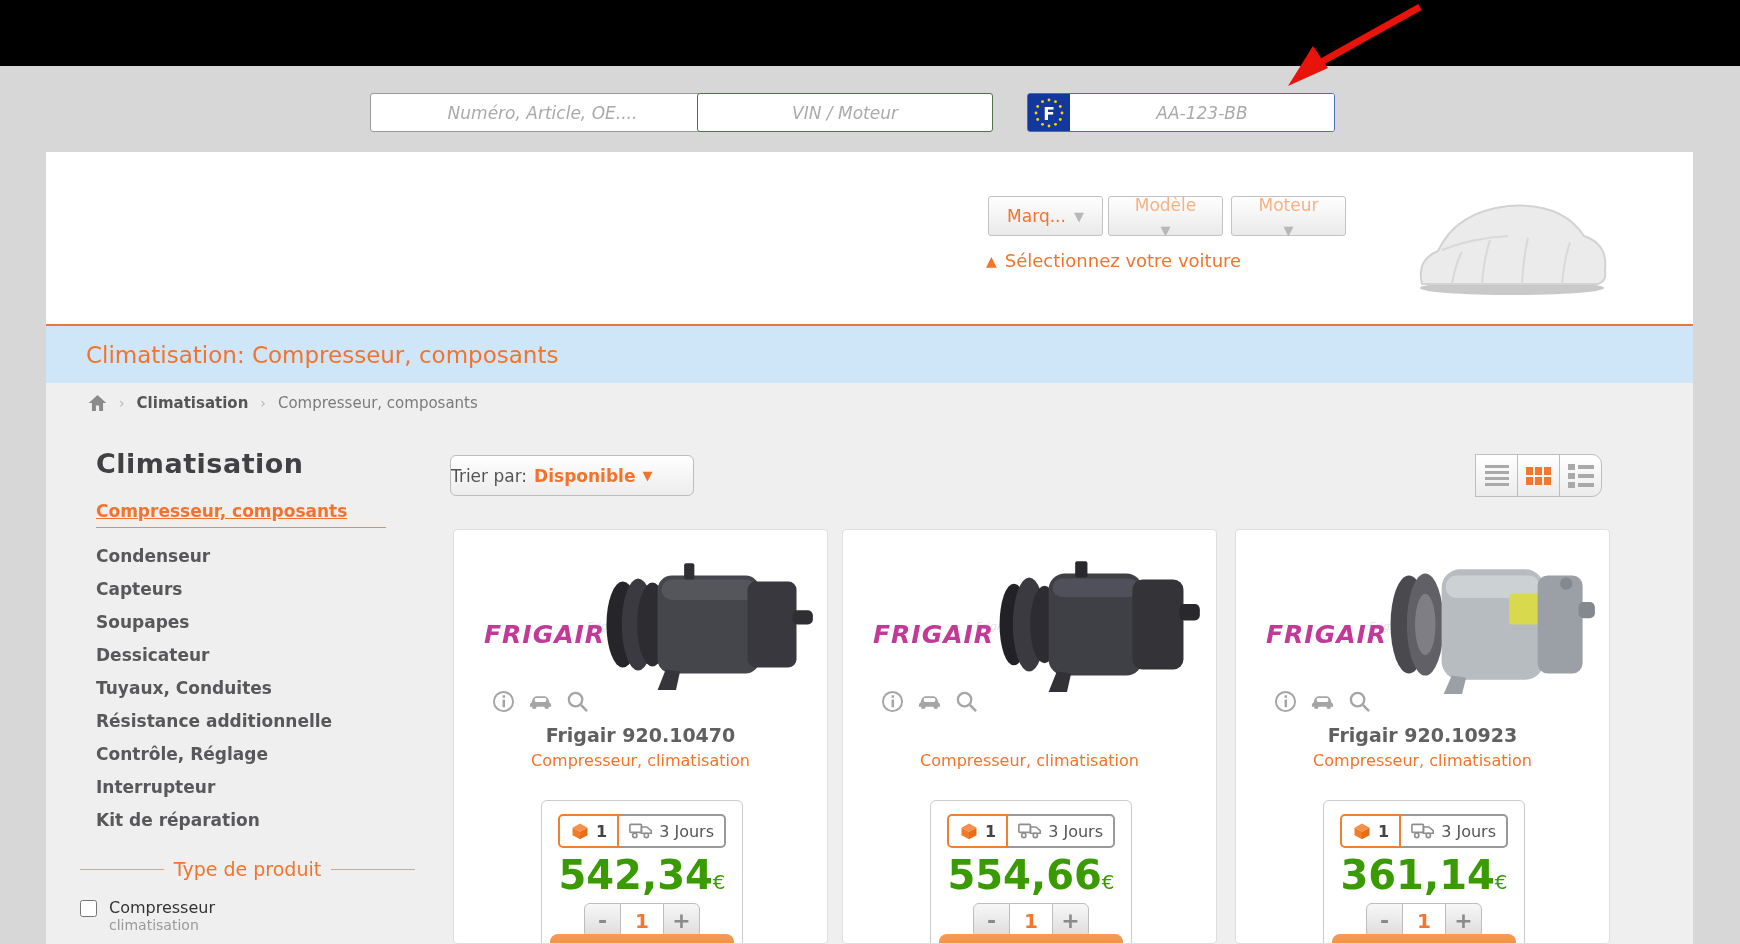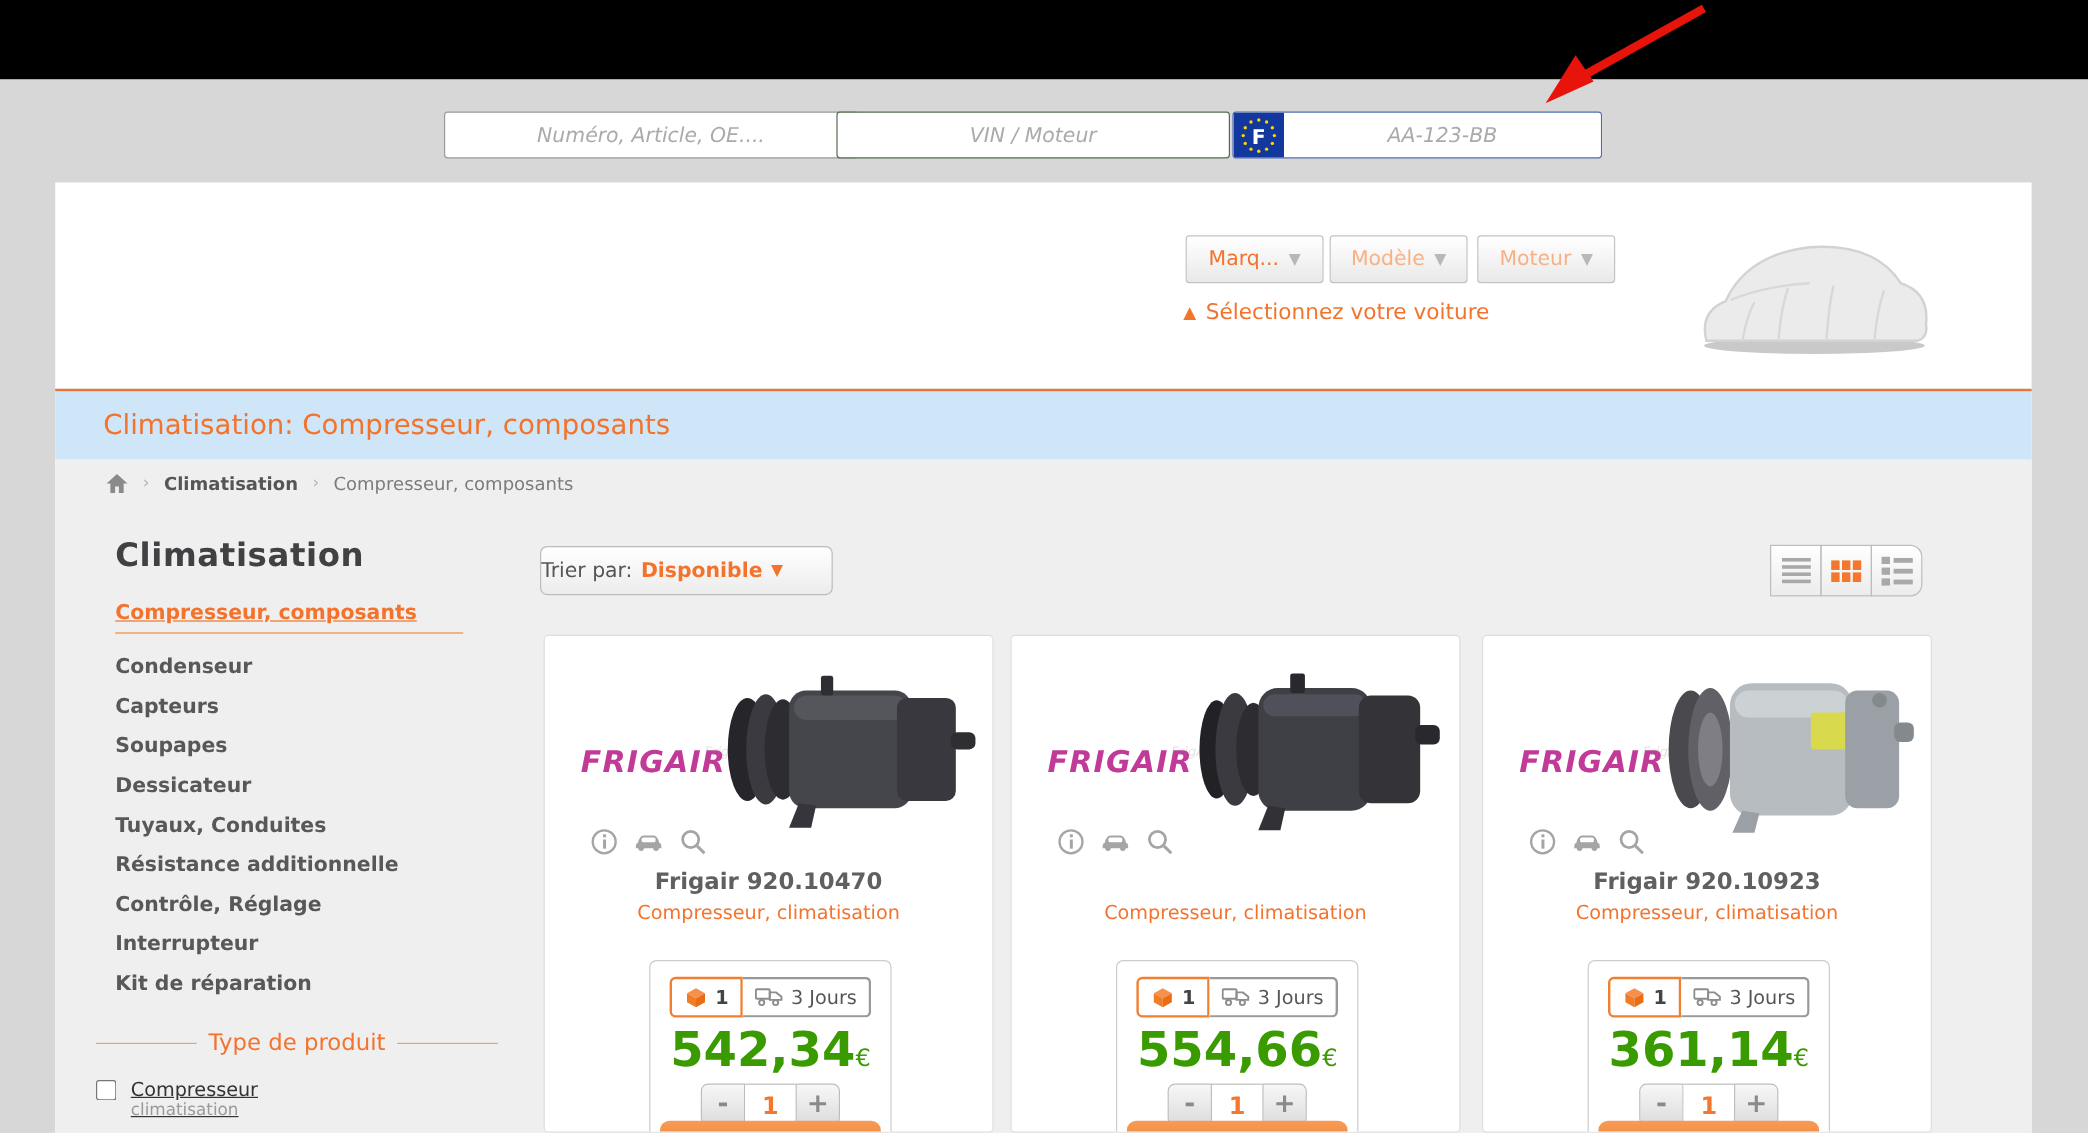--- a/index.html
+++ b/index.html
@@ -15,21 +15,21 @@
 
   
   .search-input {
     position:absolute; top:93px; height:39px; background:#fff;
     border:1px solid #9a9a9a; border-radius:3px;
     text-align:center; font-style:italic; font-size:17px; color:#9a9a9a;
     font-family:"DejaVu Sans","Liberation Sans",sans-serif; outline:none;
   }
   .search-input::placeholder { color:#aaa; font-style:italic; }
   #search-article { left:370px; width:345px; }
-  #search-vin { left:697px; width:328px; border-color:#55704e; }
+  #search-vin { left:697px; width:296px; border-color:#55704e; }
   .plate-wrap {
     position:absolute; left:1027px; top:93px; width:308px; height:39px;
     border:1px solid #4c6cb3; border-radius:3px; background:#fff; display:flex; overflow:hidden;
   }
   .plate-band { width:42px; height:100%; background:#12389e; flex:0 0 auto; }
   .plate-input {
     flex:1; border:none; outline:none; text-align:center;
     font-style:italic; font-size:17px; color:#9a9a9a; background:#fff;
     font-family:"DejaVu Sans","Liberation Sans",sans-serif;
   }
@@ -44,21 +44,21 @@
   .veh-btn {
     position:absolute; top:196px; height:40px; width:115px;
     border:1px solid #c3c3c3; border-radius:3px;
     background:linear-gradient(180deg,#ffffff 0%,#e9e9e9 100%);
     display:flex; align-items:center; justify-content:center; gap:8px;
     font-size:17px; font-weight:normal; cursor:pointer;
   }
   .veh-btn .caret { color:#b8b8b8; font-size:13px; }
   #btn-marque { left:988px; color:#f4732c; }
   #btn-modele { left:1108px; color:#f6b causale;}
-  #btn-modele, #btn-moteur { color:#f7b184; }
+  #btn-modele, #btn-moteur { color:#f7b184;flex-direction:column; }
   #btn-modele { left:1108px; }
   #btn-moteur { left:1231px; }
   .veh-hint { position:absolute; left:986px; top:250px; font-size:18px; color:#f4732c; display:flex; align-items:center; gap:8px; }
   .veh-hint .tri { font-size:14px; }
   .covered-car { position:absolute; left:1412px; top:188px; width:200px; height:110px; }
 
   
   .banner {
     position:absolute; left:46px; top:324px; width:1647px; height:59px;
     background:#cfe6f8; border-top:2px solid #e8763a;
@@ -79,21 +79,21 @@
   .side-active {
     display:block; width:290px; padding-bottom:6px; margin-bottom:18px;
     border-bottom:1px solid #f08c3e;
     font-size:17px; font-weight:bold; color:#f4732c; text-decoration:underline; cursor:pointer;
   }
   .side-item { font-size:17px; font-weight:bold; color:#58585a; margin-bottom:13px; cursor:pointer; }
   .filter-title { display:flex; align-items:center; gap:10px; margin:28px 0 18px -16px; width:335px; color:#f4732c; font-size:19px; white-space:nowrap; }
   .filter-title .line { flex:1; height:1px; background:#f0a06a; }
   .filter-row { display:flex; align-items:flex-start; gap:12px; margin-left:-16px; }
   .filter-row input[type=checkbox] { width:17px; height:17px; margin-top:2px; accent-color:#f4732c; }
-  .filter-label { font-size:16px; color:#333; line-height:1.2; cursor:pointer;text-decoration:underline; }
+  .filter-label { font-size:16px; color:#333; line-height:1.2; cursor:pointer; }
   .filter-sub { font-size:14px; color:#9a9a9a; }
 
   
   .sortbar {
     position:absolute; left:450px; top:455px; width:244px; height:41px;
     border:1px solid #bdbdbd; border-radius:6px;
     background:linear-gradient(180deg,#ffffff,#ececec);
     display:flex; align-items:center; justify-content:flex-start; gap:7px;
     font-size:17px; color:#555; cursor:pointer;
   }

